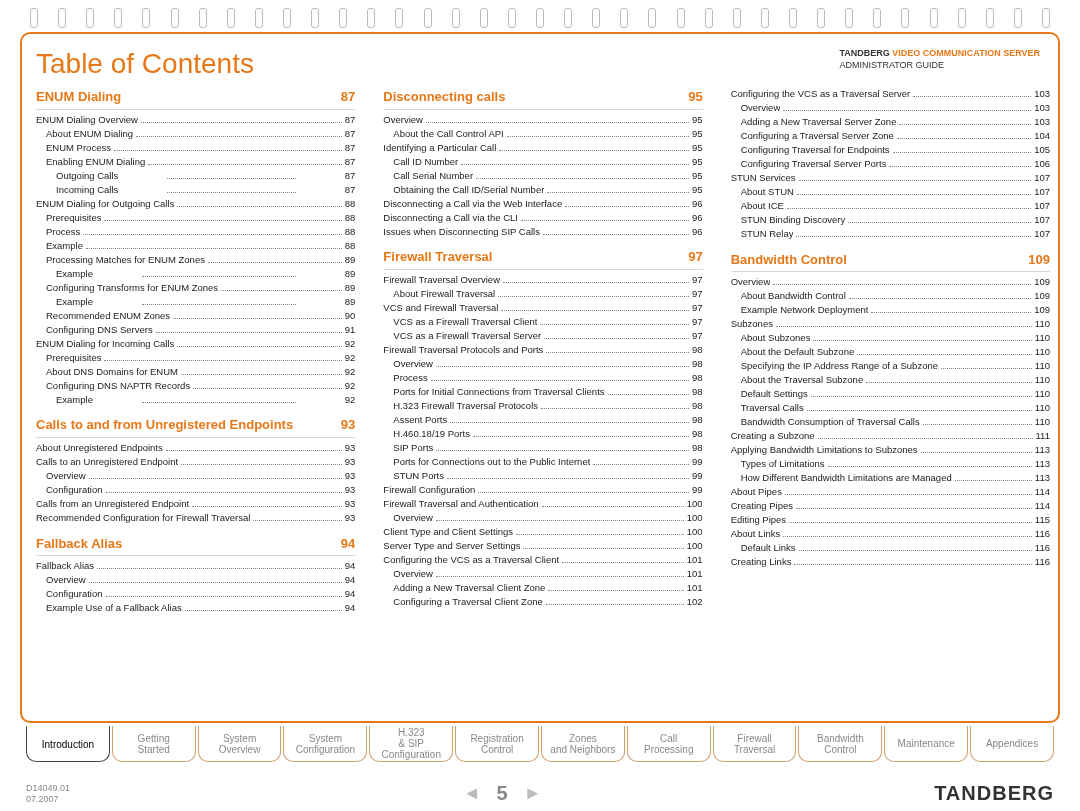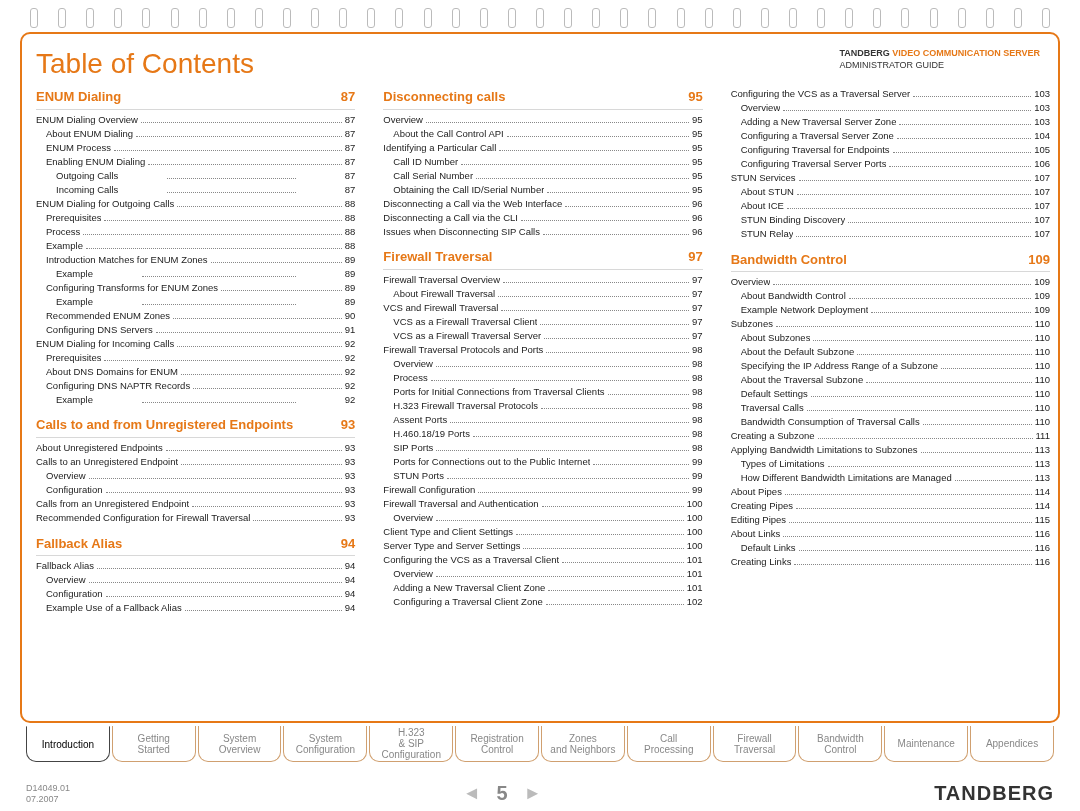--- a/index.html
+++ b/index.html
@@ -287,21 +287,21 @@
             <span class="label">Process</span>
             <span class="dots"></span>
             <span class="pg">88</span>
           </div>
           <div class="entry ind1">
             <span class="label">Example</span>
             <span class="dots"></span>
             <span class="pg">88</span>
           </div>
           <div class="entry ind1">
-            <span class="label">Introduction Matches for ENUM Zones</span>
+            <span class="label">Processing Matches for ENUM Zones</span>
             <span class="dots"></span>
             <span class="pg">89</span>
           </div>
           <div class="entry ind2">
             <span class="label">Example</span>
             <span class="dots"></span>
             <span class="pg">89</span>
           </div>
           <div class="entry ind1">
             <span class="label">Configuring Transforms for ENUM Zones</span>

